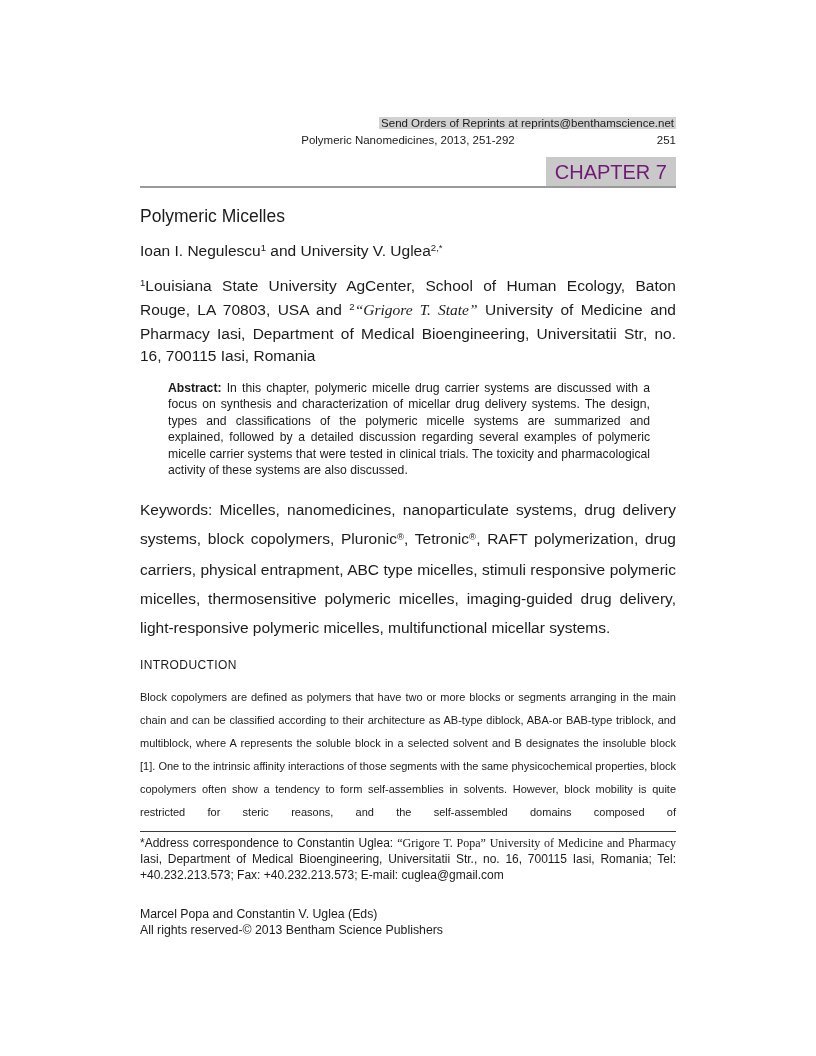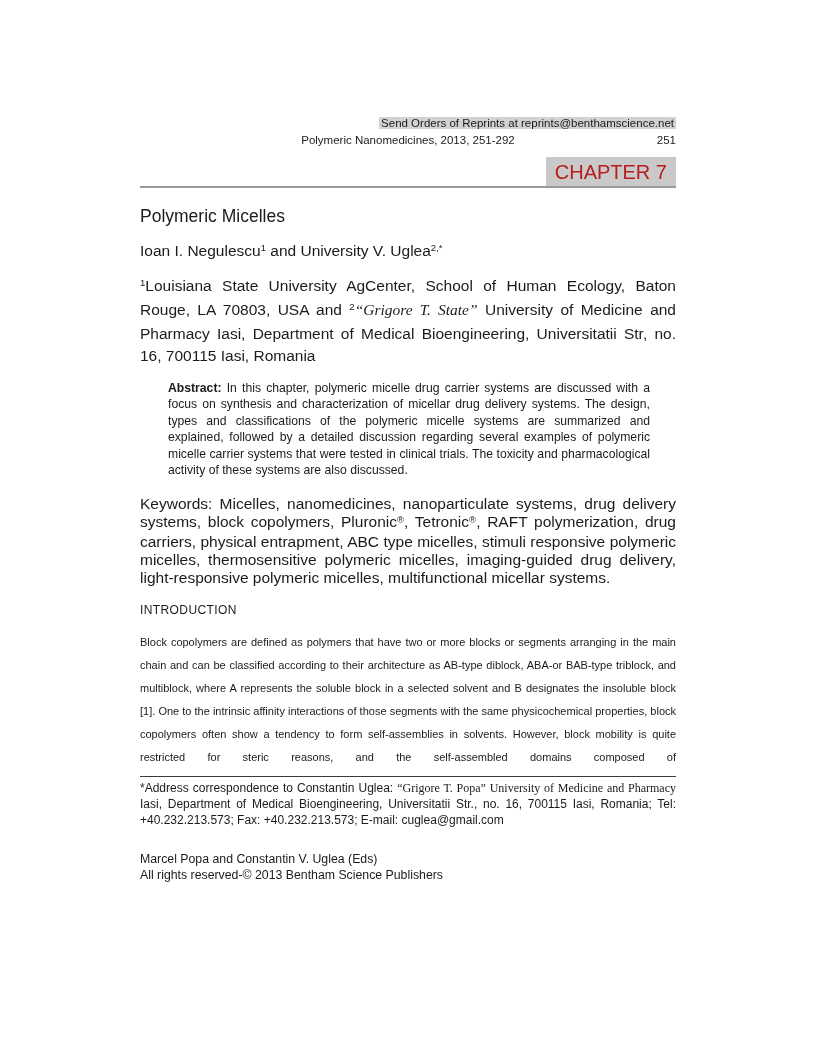--- a/index.html
+++ b/index.html
@@ -18,34 +18,34 @@
   
   .hdr { border-bottom: 2px solid #9a9a9a; }
   .hdr-line1 { text-align: right; font-size: 11.5px; line-height: 15px; }
   .hl { background: #d2d2d2; padding: 0 2px; }
   .hdr-line2 { position: relative; text-align: center; font-size: 11.5px; line-height: 15px; margin-top: 2px; }
   .pgnum { position: absolute; right: 0; top: 0; }
   .badge-row { text-align: right; margin-top: 9px; }
   .badge {
     display: inline-block;
     background: #c9c9c9;
-    color: #b91c1c;
+    color: #701a75;
     font-size: 20px;
     line-height: 24px;
     padding: 3px 9px 2px 9px;
   }
   
   .title { font-size: 17.5px; font-weight: 400; margin: 18px 0 0 0; }
   .authors { font-size: 15.5px; margin: 15px 0 0 0; }
   .affil { font-size: 15.5px; line-height: 22px; text-align: justify; margin: 15px 0 0 0; }
   .abstract {
     font-size: 12.2px; line-height: 16.4px; text-align: justify;
     margin: 13px 26px 0 28px;
   }
-  .keywords { font-size: 15.5px; line-height: 18px; text-align: justify; margin: 17px 0 16px 0; }
+  .keywords { font-size: 15.5px; line-height: 29px; text-align: justify; margin: 17px 0 16px 0; }
   .sect-head { font-size: 12px; font-weight: 400; letter-spacing: 0.4px; margin: 16px 0 0 0; }
   .body-par {
     font-size: 11px; line-height: 23px; text-align: justify; text-align-last: justify;
     margin: 14px 0 0 0;
   }
   
   .fn-rule { border: none; border-top: 1.5px solid #3a3a3a; margin: 7px 0 0 0; }
   .footnote { font-size: 12px; line-height: 16px; text-align: justify; margin: 3px 0 0 0; }
   .footer { text-align: left; font-size: 12.3px; line-height: 16px; margin-top: 23px; }
   

